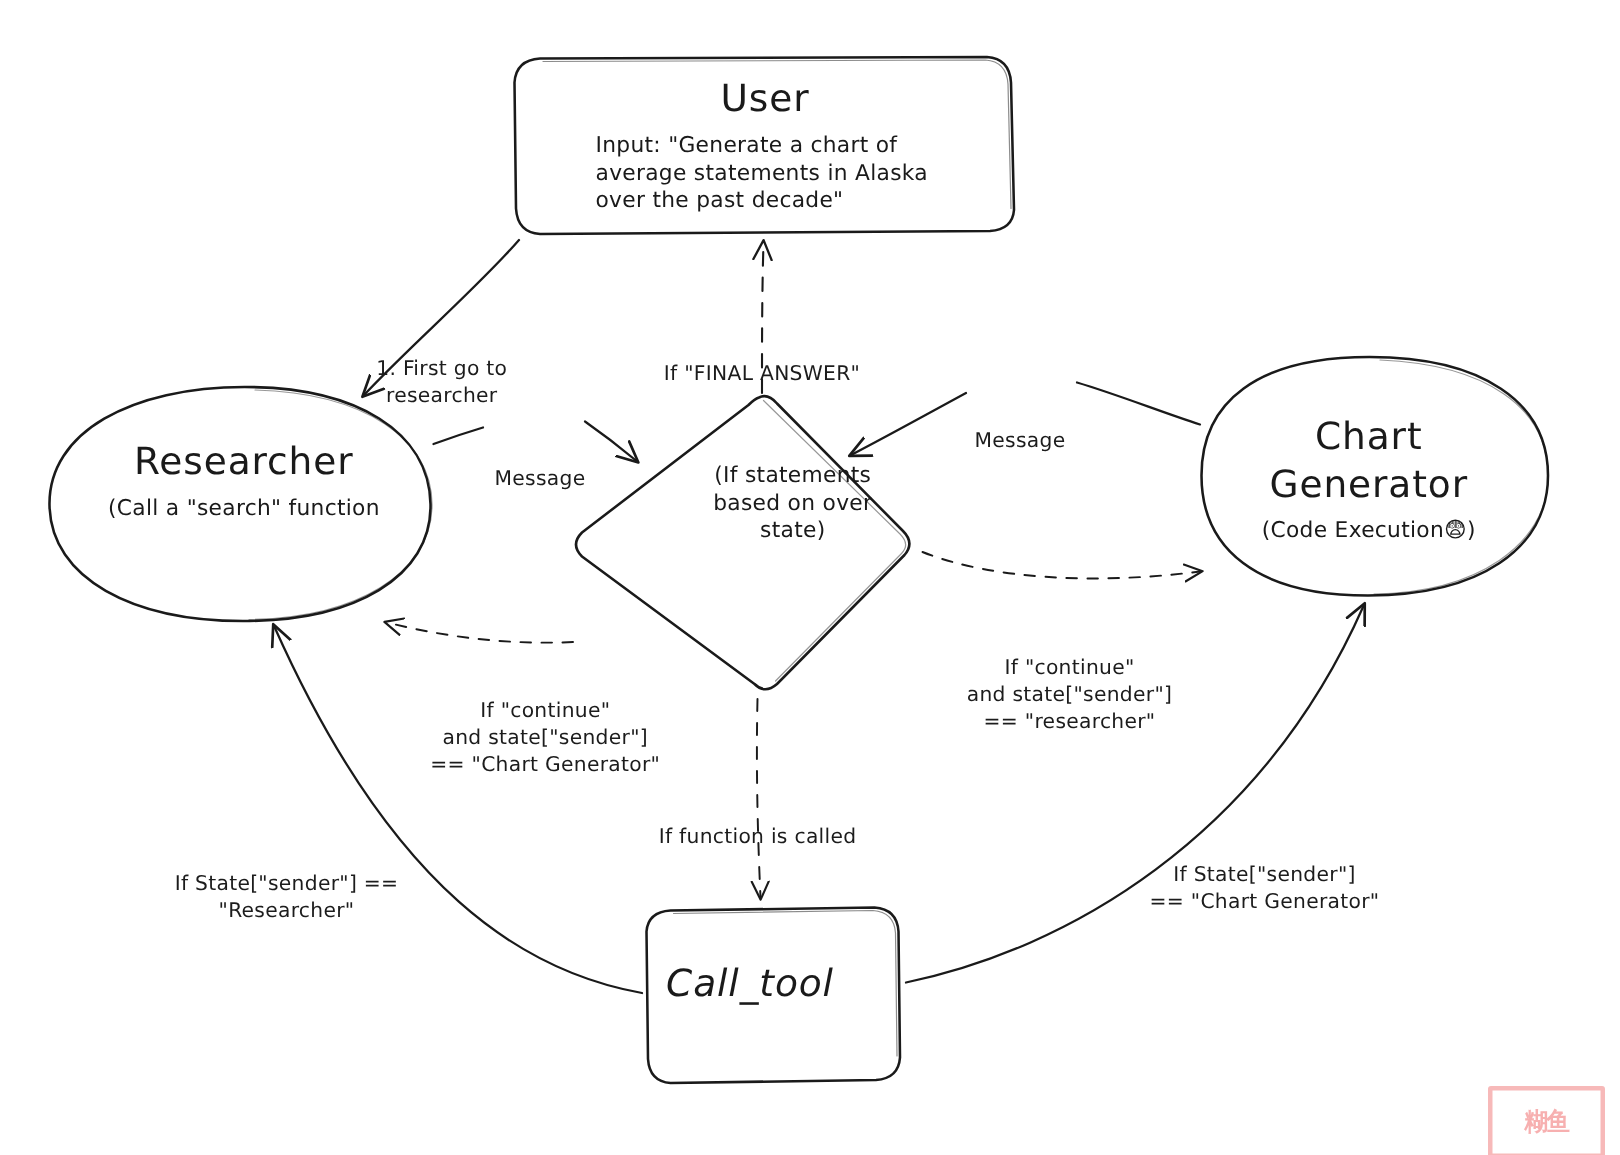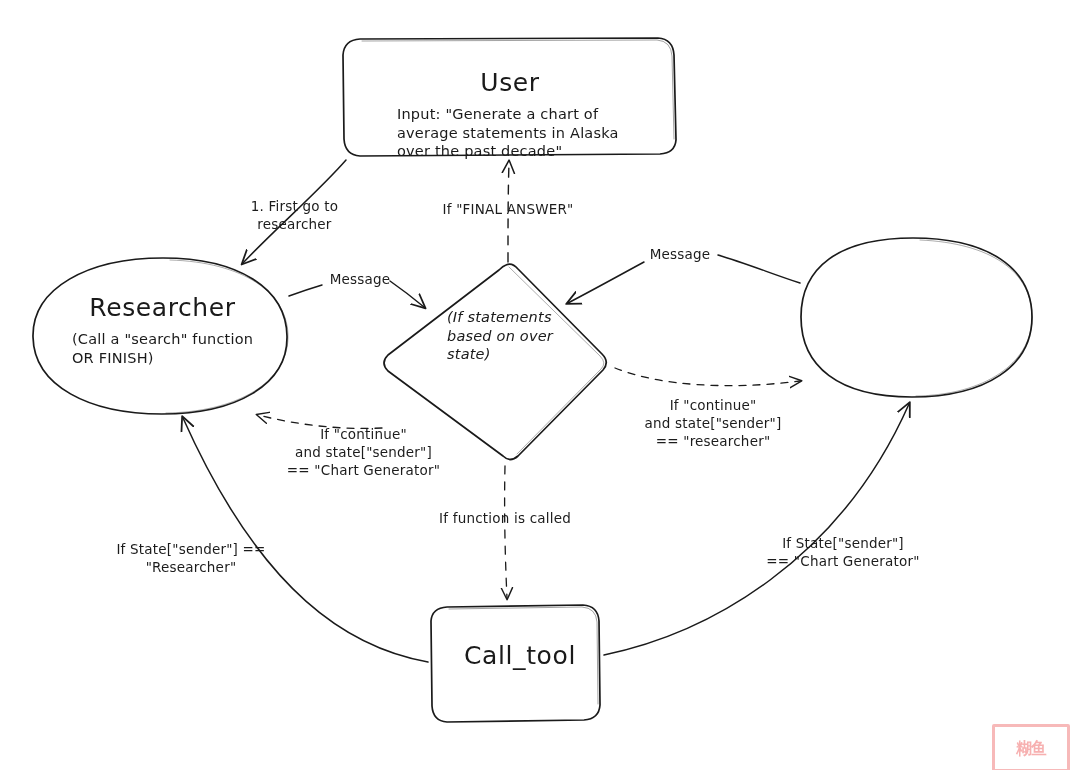--- a/index.html
+++ b/index.html
@@ -41,30 +41,31 @@
     font-size: 14.5px;
     letter-spacing: 0.2px;
   }
   .edge-label {
     position: absolute;
     color: #1c1c1c;
     font-size: 13.5px;
     line-height: 1.35;
     letter-spacing: 0.2px;
     white-space: pre;
+    margin-top: 40px;
   }
   .el-center { text-align: center; }
 
   
-  #user-text      { left: 345px; top: 50px;  width: 330px; margin-top: 17px; }
+  #user-text      { left: 345px; top: 50px;  width: 330px; }
   #user-text .node-sub { text-align: left; padding-left: 52px; }
   #researcher-text{ left: 30px;  top: 292px; width: 265px; }
   #researcher-text .node-sub { text-align: left; padding-left: 42px; }
   #router-text    { left: 405px; top: 308px; width: 205px; }
-  #router-text .node-sub { text-align: left; padding-left: 42px; font-style: italic; }
+  #router-text .node-sub { text-align: center; padding-left: 42px; }
   #chartgen-text  { left: 800px; top: 275px; width: 225px; }
 
   
   #lbl-first-go      { left: 232px; top: 197px; width: 125px; }
   #lbl-final-answer  { left: 428px; top: 200px; width: 160px; }
   #lbl-msg-left      { left: 320px; top: 270px; width: 80px; }
   #lbl-msg-right     { left: 640px; top: 245px; width: 80px; }
   #lbl-cont-chart    { left: 266px; top: 425px; width: 195px; }
   #lbl-cont-research { left: 618px; top: 396px; width: 190px; }
   #lbl-func-called   { left: 415px; top: 509px; width: 180px; }
@@ -209,34 +210,42 @@
         <div>Input: "Generate a chart of</div>
         <div>average statements in Alaska</div>
         <div>over the past decade"</div>
       </div>
   </div>
 
   <div class="node-text" id="researcher-text">
     <div class="node-title">Researcher</div>
     <div class="node-sub" id="researcher-sub">
         <div>(Call a "search" function</div>
-        <div>OR FINISH)</div>
       </div>
   </div>
 
   <div class="node-text" id="router-text">
     <div class="node-sub" id="router-sub">
         <div>(If statements</div>
         <div>based on over</div>
         <div>state)</div>
       </div>
   </div>
 
-
-  <div class="node-text" id="calltool-text" style="left:436px; top:640px; width:168px;">
+  <div class="node-text" id="chartgen-text">
+    <div class="node-title" id="chartgen-title">
+        <div>Chart</div>
+        <div>Generator</div>
+      </div>
+    <div class="node-sub" id="chartgen-sub">
+        <div>(Code Execution😨)</div>
+      </div>
+  </div>
+
+  <div class="node-text" id="calltool-text" style="left:416px; top:640px; width:168px;font-style:italic;">
     <div class="node-title">Call_tool</div>
   </div>
 
   <div class="edge-label el-center" id="lbl-first-go"><div>1. First go to</div><div>researcher</div></div>
   <div class="edge-label el-center" id="lbl-final-answer"><div>If "FINAL ANSWER"</div></div>
   <div class="edge-label el-center" id="lbl-msg-left"><div>Message</div></div>
   <div class="edge-label el-center" id="lbl-msg-right"><div>Message</div></div>
   <div class="edge-label el-center" id="lbl-cont-chart"><div>If "continue"</div><div>and state["sender"]</div><div>== "Chart Generator"</div></div>
   <div class="edge-label el-center" id="lbl-cont-research"><div>If "continue"</div><div>and state["sender"]</div><div>== "researcher"</div></div>
   <div class="edge-label el-center" id="lbl-func-called"><div>If function is called</div></div>

